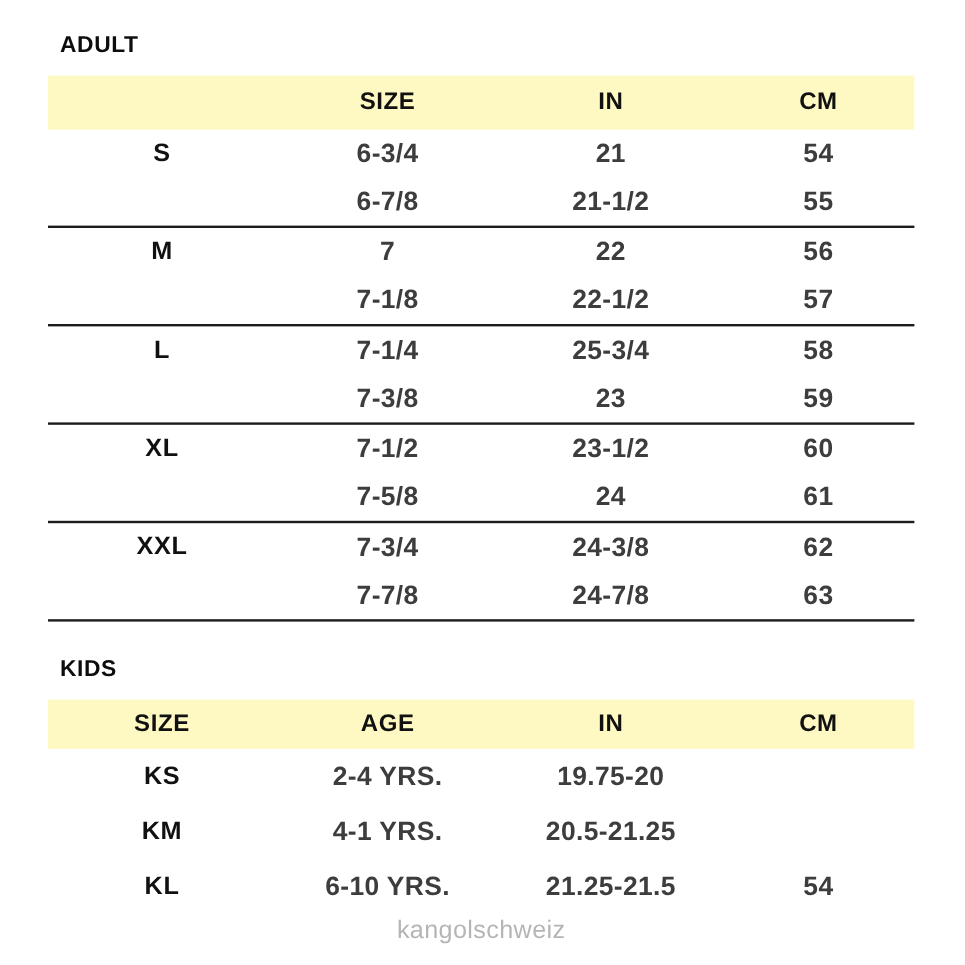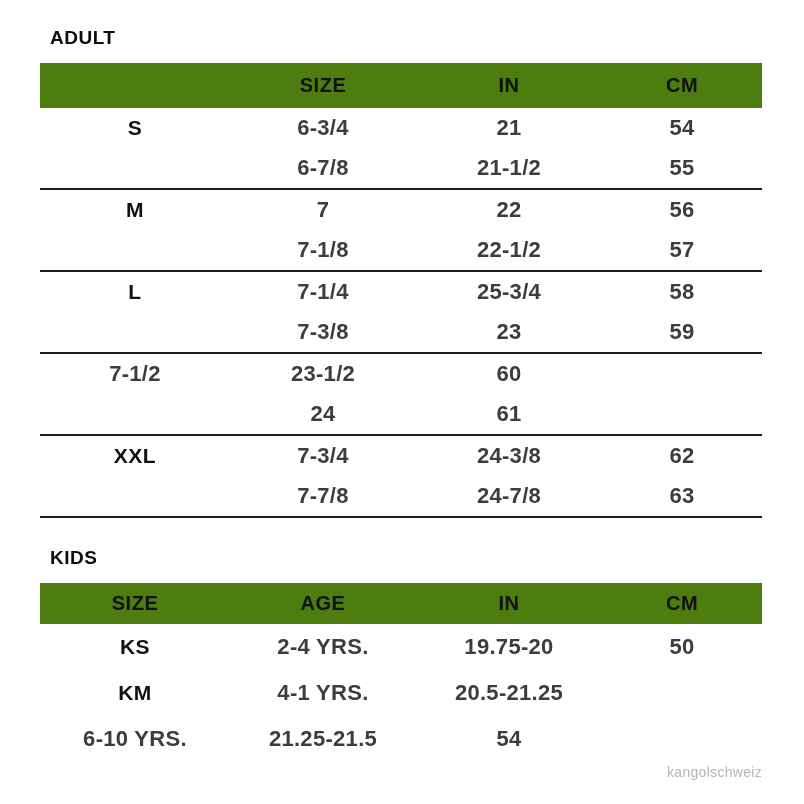--- a/index.html
+++ b/index.html
@@ -23,21 +23,21 @@
     letter-spacing: 0.5px;
     color: #0d0d0d;
   }
   .section-title.kids { margin-top: 30px; }
   .grid-row {
     display: grid;
     grid-template-columns: 190px 186px 186px 160px;
     align-items: center;
   }
   .thead {
-    background: #4d7c0f;
+    background: #fef9c3;
     height: 45px;
     font-weight: 800;
     font-size: 20px;
     letter-spacing: 0.5px;
     color: #111111;
   }
   .kids-table .thead { height: 41px; }
   .cell { text-align: center; }
   .row { height: 40px; }
   .kids-table .row { height: 46px; }
@@ -49,23 +49,23 @@
   }
   .size-label {
     font-weight: 800;
     font-size: 21px;
     color: #111111;
     letter-spacing: 0.5px;
   }
   .size-group { border-bottom: 2.5px solid #1c1c1c; }
   .watermark {
     margin-top: 2px;
-    text-align: right;
+    text-align: center;
     color: #b5b5b5;
-    font-size: 14px;
+    font-size: 21px;
     letter-spacing: 0.3px;
   }
 </style>
 </head>
 <body>
 
 <div class="page">
 
   <h2 class="section-title">ADULT</h2>
 
@@ -117,26 +117,28 @@
       <div class="grid-row row">
         <div class="cell size-label"></div>
         <div class="cell value">7-3/8</div>
         <div class="cell value">23</div>
         <div class="cell value">59</div>
       </div>
     </div>
 
     <div class="size-group">
       <div class="grid-row row">
+        <div class="cell size-label">XL</div>
         <div class="cell value">7-1/2</div>
         <div class="cell value">23-1/2</div>
         <div class="cell value">60</div>
       </div>
       <div class="grid-row row">
         <div class="cell size-label"></div>
+        <div class="cell value">7-5/8</div>
         <div class="cell value">24</div>
         <div class="cell value">61</div>
       </div>
     </div>
 
     <div class="size-group">
       <div class="grid-row row">
         <div class="cell size-label">XXL</div>
         <div class="cell value">7-3/4</div>
         <div class="cell value">24-3/8</div>
@@ -158,28 +160,28 @@
       <div class="cell">SIZE</div>
       <div class="cell">AGE</div>
       <div class="cell">IN</div>
       <div class="cell">CM</div>
     </div>
 
     <div class="grid-row row">
       <div class="cell size-label">KS</div>
       <div class="cell value">2-4 YRS.</div>
       <div class="cell value">19.75-20</div>
-      <div class="cell value">50</div>
     </div>
     <div class="grid-row row">
       <div class="cell size-label">KM</div>
       <div class="cell value">4-1 YRS.</div>
       <div class="cell value">20.5-21.25</div>
     </div>
     <div class="grid-row row">
+      <div class="cell size-label">KL</div>
       <div class="cell value">6-10 YRS.</div>
       <div class="cell value">21.25-21.5</div>
       <div class="cell value">54</div>
     </div>
   </div>
 
   <div class="watermark">kangolschweiz</div>
 
 </div>
 

